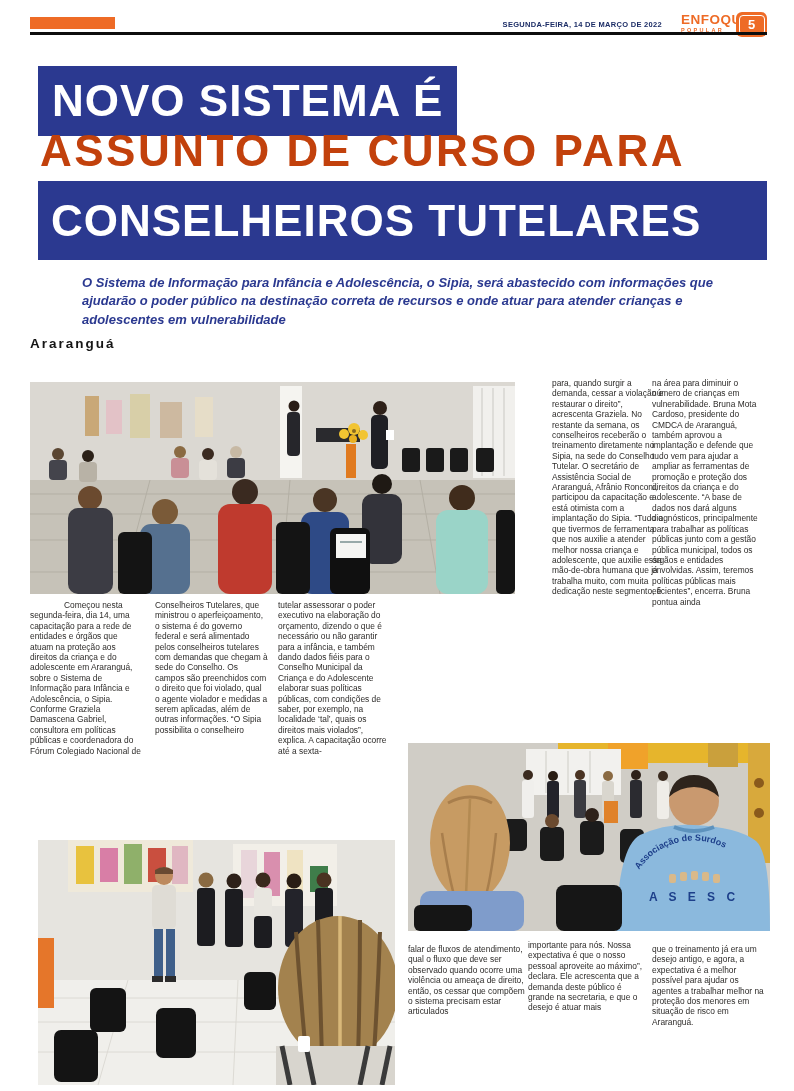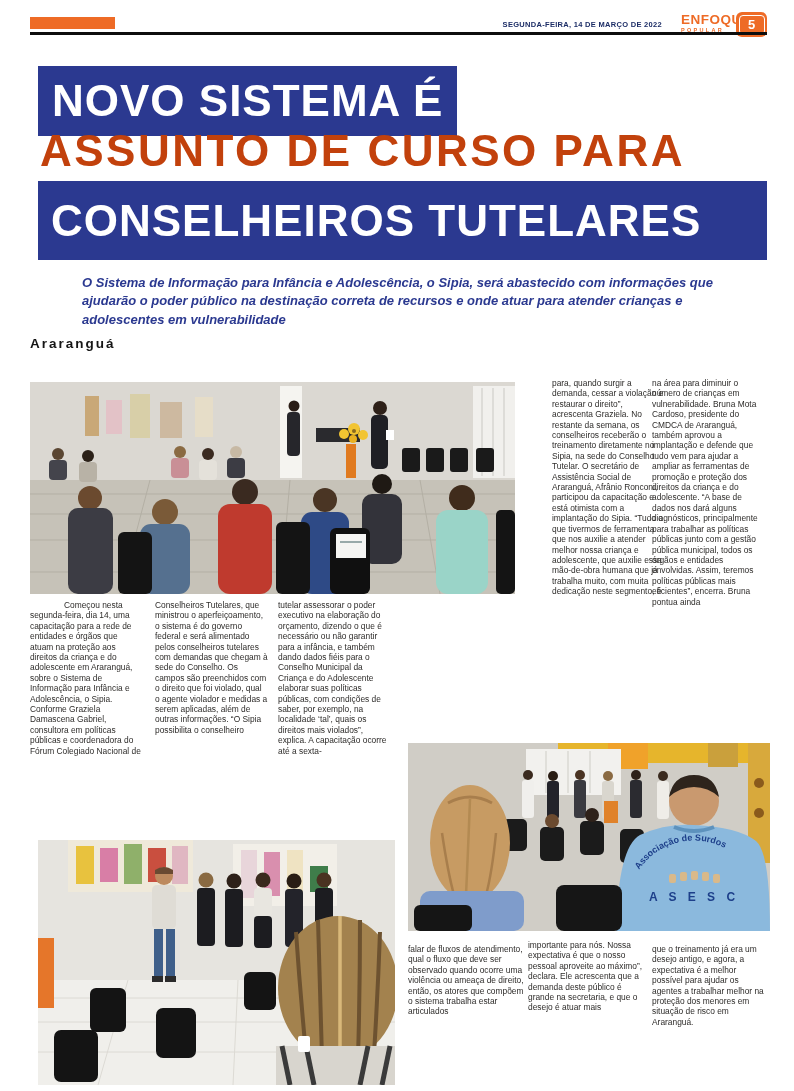--- a/index.html
+++ b/index.html
@@ -174,21 +174,21 @@
   <div class="col c3">
       <p>tutelar assessorar o poder executivo na elaboração do orçamento, dizendo o que é necessário ou não garantir para a infância, e também dando dados fiéis para o Conselho Municipal da Criança e do Adolescente elaborar suas políticas públicas, com condições de saber, por exemplo, na localidade ‘tal’, quais os direitos mais violados”, explica. A capacitação ocorre até a sexta-</p>
     </div>
   <div class="col c5">
       <p>para, quando surgir a demanda, cessar a violação e restaurar o direito”, acrescenta Graziela. No restante da semana, os conselheiros receberão o treinamento diretamente no Sipia, na sede do Conselho Tutelar. O secretário de Assistência Social de Araranguá, Afrânio Ronconi, participou da capacitação e está otimista com a implantação do Sipia. “Tudo o que tivermos de ferramenta que nos auxilie a atender melhor nossa criança e adolescente, que auxilie essa mão-de-obra humana que já trabalha muito, com muita dedicação neste segmento, é</p>
     </div>
   <div class="col c6">
       <p>na área para diminuir o número de crianças em vulnerabilidade. Bruna Mota Cardoso, presidente do CMDCA de Araranguá, também aprovou a implantação e defende que tudo vem para ajudar a ampliar as ferramentas de promoção e proteção dos direitos da criança e do adolescente. “A base de dados nos dará alguns diagnósticos, principalmente para trabalhar as políticas públicas junto com a gestão pública municipal, todos os órgãos e entidades envolvidas. Assim, teremos políticas públicas mais eficientes”, encerra. Bruna pontua ainda</p>
     </div>
   <div class="col c7">
-      <p>falar de fluxos de atendimento, qual o fluxo que deve ser observado quando ocorre uma violência ou ameaça de direito, então, os atores que compõem o sistema trabalha estar articulados</p>
+      <p>falar de fluxos de atendimento, qual o fluxo que deve ser observado quando ocorre uma violência ou ameaça de direito, então, os cessar que compõem o sistema precisam estar articulados</p>
     </div>
   <div class="col c8">
       <p>importante para nós. Nossa expectativa é que o nosso pessoal aproveite ao máximo”, declara. Ele acrescenta que a demanda deste público é grande na secretaria, e que o desejo é atuar mais</p>
     </div>
   <div class="col c9">
       <p>que o treinamento já era um desejo antigo, e agora, a expectativa é a melhor possível para ajudar os agentes a trabalhar melhor na proteção dos menores em situação de risco em Araranguá.</p>
     </div>
 
   <svg class="photo ph2" width="362" height="188" viewBox="0 0 362 188">
     <rect x="0" y="0" width="362" height="188" fill="#d0cdc6"></rect>

